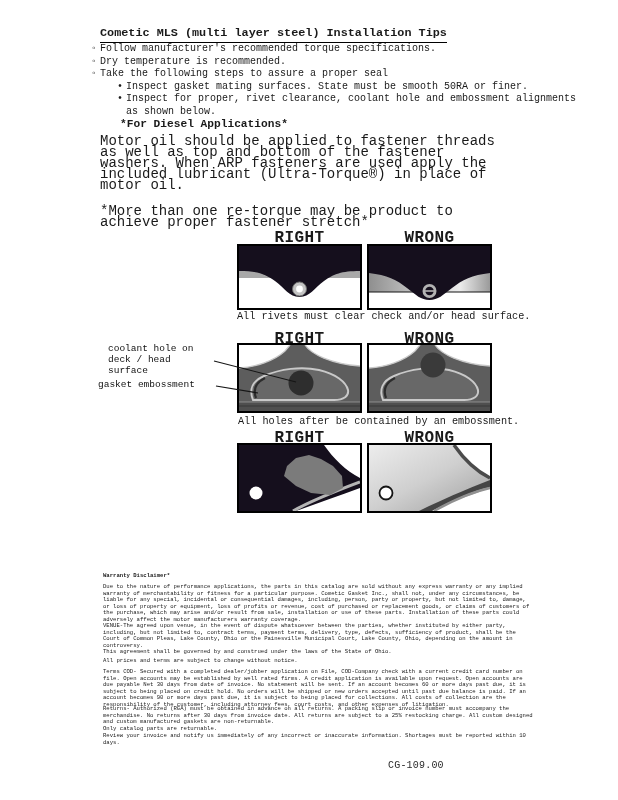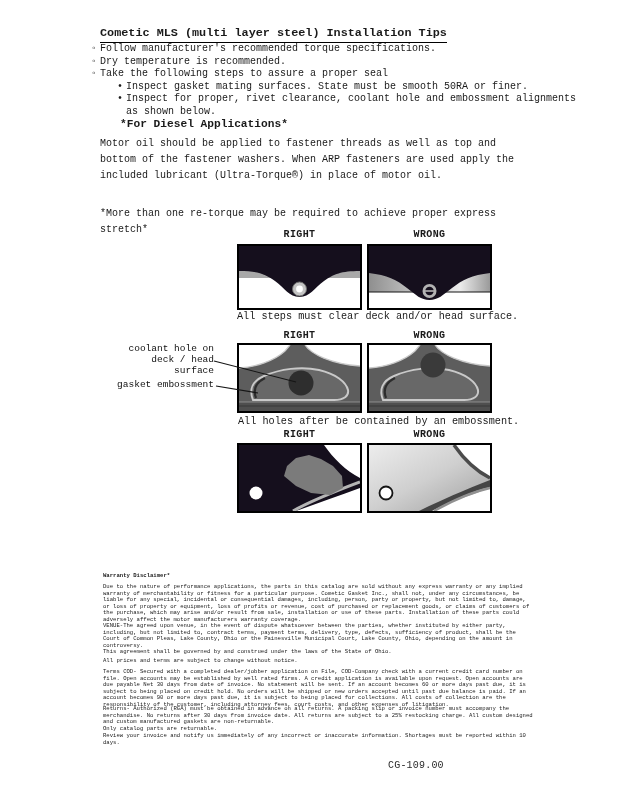--- a/index.html
+++ b/index.html
@@ -10,26 +10,26 @@
   .abs{position:absolute;}
   .title{
     left:100px;top:26px;font-size:11.8px;font-weight:bold;
     border-bottom:1.7px solid #000;padding-bottom:2px;display:inline-block;white-space:nowrap;
   }
   .bullets{left:91px;top:43px;width:500px;font-size:10px;line-height:12.6px;}
   .brow{display:flex;}
   .brow .glyph{width:9px;flex:0 0 9px;text-align:left;}
   .brow.sub{padding-left:26px;}
   .dheading{left:100px;top:118px;font-size:11.2px;font-weight:bold;margin-left:20px;}
-  .dpara{left:100px;width:416px;font-size:10px;line-height:16px;}
-  .fig-head{font-size:10px;font-weight:600;letter-spacing:.4px;width:125px;text-align:center;white-space:nowrap;}
+  .dpara{left:100px;width:416px;font-size:14px;line-height:11px;}
+  .fig-head{font-size:16px;font-weight:600;letter-spacing:.4px;width:125px;text-align:center;white-space:nowrap;}
   .panel{box-sizing:border-box;width:125px;border:2px solid #000;background:#fff;}
   .panel svg{display:block;width:100%;height:100%;}
   .caption{font-size:10.2px;line-height:11.2px;white-space:pre-line;}
-  .figlabel{font-size:9.5px;line-height:10.8px;text-align:right;white-space:pre-line;color:#111;}
+  .figlabel{font-size:9.5px;line-height:10.8px;white-space:pre-line;color:#111;}
   .leader{pointer-events:none;z-index:6;}
   .disc{left:103px;width:430px;font-size:5.6px;line-height:6.6px;color:#222;white-space:pre-line;}
   .disc-head{font-weight:bold;}
   .footer-code{left:388px;top:760px;font-size:10px;color:#2b2b2b;letter-spacing:.2px;}
 </style>
 </head>
 <body>
 
 <div class="doc">
 
@@ -53,21 +53,21 @@
       <span>Inspect gasket mating surfaces.  State must be smooth 50RA or finer.</span>
     </div>
     <div class="brow sub">
       <span class="glyph">•</span>
       <span>Inspect for proper, rivet clearance, coolant hole and embossment alignments as shown below.</span>
     </div>
   </div>
 
   <div class="abs dheading">*For Diesel Applications*</div>
   <div class="abs dpara" style="top:136px">Motor oil should be applied to fastener threads as well as top and bottom of the fastener washers. When ARP fasteners are used apply the included lubricant (Ultra-Torque®) in place of motor oil.</div>
-  <div class="abs dpara" style="top:206px">*More than one re-torque may be required to achieve proper express stretch*</div>
+  <div class="abs dpara" style="top:206px">*More than one re-torque may be product to achieve proper fastener stretch*</div>
 
   <div class="abs fig-head" style="left:237px;top:229px">RIGHT</div>
   <div class="abs fig-head" style="left:367px;top:229px">WRONG</div>
 
   <div class="abs panel" style="left:237px;top:244px;height:66px">
     <svg viewBox="0 0 121 62" preserveAspectRatio="none">
       <rect width="121" height="62" fill="#fff"></rect>
       <rect y="25" width="121" height="7" fill="#a8a8a8"></rect>
       <path d="M0 0 H121 V25 C102 25 95 28 85 35 C75 42 71 51 60.5 51 C50 51 46 42 36 35 C26 28 19 25 0 25 Z" fill="#150f1d"></path>
       <circle cx="60.5" cy="43" r="7" fill="#c4c4c4" stroke="#6f6f6f" stroke-width="1"></circle>
@@ -86,21 +86,21 @@
       </defs>
       <rect width="121" height="62" fill="#fff"></rect>
       <rect y="25" width="121" height="21" fill="url(#gradDeck)"></rect>
       <line x1="0" y1="46" x2="121" y2="46" stroke="#151515" stroke-width="1"></line>
       <path d="M0 0 H121 V27 C103 29 93 34 83 42 C74 49 69 54 60.5 54 C52 54 47 49 38 42 C28 34 18 29 0 27 Z" fill="#150f1d"></path>
       <circle cx="60.5" cy="45" r="7" fill="#b3b3b3"></circle>
       <circle cx="60.5" cy="45" r="4.2" fill="#150f1d"></circle>
       <rect x="54.5" y="44.2" width="12" height="1.6" fill="#b3b3b3"></rect>
     </svg>
   </div>
-  <div class="abs caption" style="left:237px;top:311px">All steps must clear deck and/or head surface.</div>
+  <div class="abs caption" style="left:237px;top:311px">All rivets must clear check and/or head surface.</div>
 
   <div class="abs fig-head" style="left:237px;top:330px">RIGHT</div>
   <div class="abs fig-head" style="left:367px;top:330px">WRONG</div>
 
   <div class="abs figlabel" style="left:108px;top:344px;width:106px">coolant hole on
 deck / head surface</div>
   <div class="abs figlabel" style="left:98px;top:380px;width:116px">gasket embossment</div>
 
   <svg class="abs leader" style="left:108px;top:332px" width="200" height="70" viewBox="0 0 200 70">
     <line x1="106" y1="29" x2="188" y2="50" stroke="#151515" stroke-width="1.1"></line>

